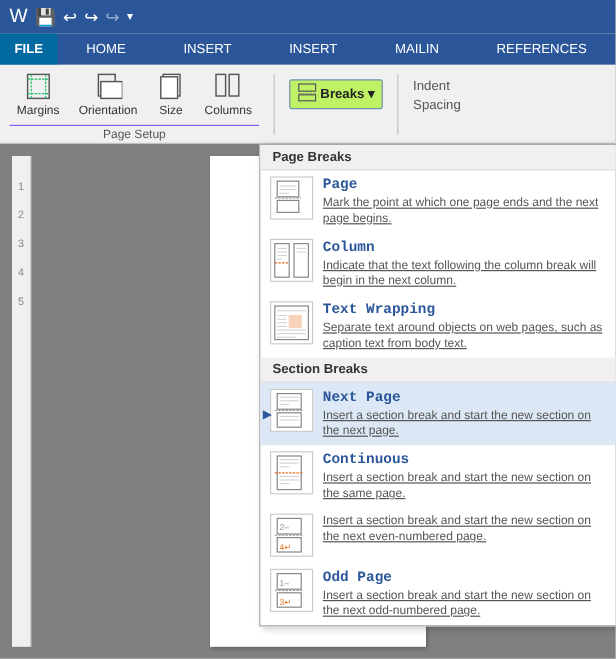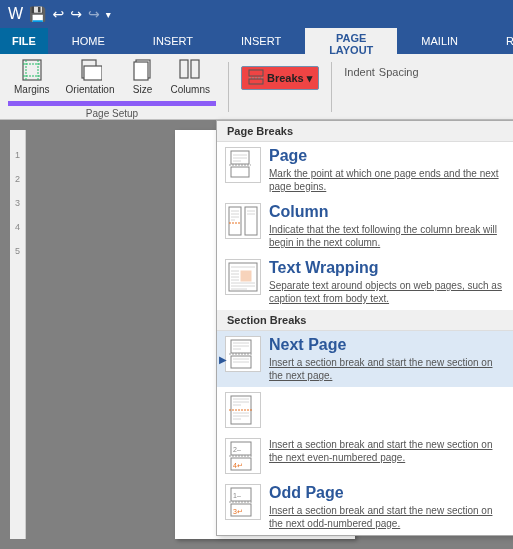--- a/index.html
+++ b/index.html
@@ -73,25 +73,25 @@
       cursor: pointer;
       padding: 3px 5px;
       border: 1px solid transparent;
       border-radius: 2px;
       background: none;
       font-size: 10px;
       min-width: 36px;
     }
     .ribbon-btn-label { font-size: 10px; color: #333; }
     .ribbon-separator { width: 1px; height: 50px; background: #c0c0c0; margin: 0 4px; }
-    .group-label { font-size: 10px; color: #555; border-top: 5px solid #8b5cf6; width: 100%; text-align: center; padding-top: 2px; }
+    .group-label { font-size: 10px; color: #555; border-top: 1px solid #8b5cf6; width: 100%; text-align: center; padding-top: 2px; }
 
     
     .breaks-btn {
-      background: #ef4444;
+      background: #bef264;
       border: 1px solid #7090b0;
       border-radius: 2px;
       padding: 2px 6px;
       display: flex;
       align-items: center;
       gap: 3px;
       cursor: pointer;
       font-size: 11px;
       font-weight: bold;
       color: #222;
@@ -132,23 +132,24 @@
       border: 1px solid #ccc;
       background: white;
       display: flex;
       align-items: center;
       justify-content: center;
       font-size: 10px;
     }
     .menu-item-content { flex: 1; }
     .menu-item-title {
       font-weight: bold;
-      font-size: 16px;
+      font-size: 12px;
       color: #2b579a;
       margin-bottom: 2px;
+      font-family: Liberation Mono, monospace;
     }
     .menu-item-desc {
       font-size: 10px;
       color: #555;
       line-height: 1.3;
       text-decoration: underline;
     }
     .selected-arrow {
       position: absolute;
       left: 2px;
@@ -196,21 +197,20 @@
   <span style="color:white;font-size:14px;cursor:pointer;">↪</span>
   <span style="color:rgba(255,255,255,0.5);font-size:14px;">↪</span>
   <span style="color:white;font-size:10px;cursor:pointer;">▾</span>
 </div>
 
 <div class="ribbon-tabs">
   <button class="ribbon-tab file">FILE</button>
   <button class="ribbon-tab">HOME</button>
   <button class="ribbon-tab">INSERT</button>
   <button class="ribbon-tab">INSERT</button>
-  <button class="ribbon-tab active">PAGE LAYOUT</button>
   <button class="ribbon-tab">MAILIN</button>
   <button class="ribbon-tab">REFERENCES</button>
 </div>
 
 <div class="ribbon">
 
   <div class="ribbon-group">
     <div class="ribbon-buttons">
       <button class="ribbon-btn">
         <span>
@@ -265,21 +265,21 @@
           <line x1="1" y1="9" x2="15" y2="9" stroke="#999" stroke-width="1" stroke-dasharray="2,1"></line>
           <rect x="1" y="10" width="14" height="5" fill="none" stroke="#555" stroke-width="1"></rect>
         </svg>
       </span>
       <span>Breaks ▾</span>
     </button>
   </div>
 
   <div class="ribbon-separator"></div>
 
-  <div style="display:flex;flex-direction:row;gap:4px;font-size:11px;color:#555;align-self:flex-start;margin-top:8px;">
+  <div style="display:flex;flex-direction:column;gap:4px;font-size:11px;color:#555;align-self:flex-start;margin-top:8px;">
     <span>Indent</span>
     <span>Spacing</span>
   </div>
 
   <div class="dropdown-menu">
 
     <div class="menu-section-header">Page Breaks</div>
 
     <div class="menu-item">
       <div class="menu-item-icon">
@@ -367,20 +367,24 @@
           <rect x="4" y="2" width="20" height="28" fill="white" stroke="#888" stroke-width="1"></rect>
           <line x1="2" y1="16" x2="26" y2="16" stroke="#e87020" stroke-width="1" stroke-dasharray="2,1"></line>
           <line x1="6" y1="5" x2="22" y2="5" stroke="#ccc" stroke-width="0.8"></line>
           <line x1="6" y1="8" x2="22" y2="8" stroke="#ccc" stroke-width="0.8"></line>
           <line x1="6" y1="11" x2="14" y2="11" stroke="#ccc" stroke-width="0.8"></line>
           <line x1="6" y1="19" x2="22" y2="19" stroke="#ccc" stroke-width="0.8"></line>
           <line x1="6" y1="22" x2="22" y2="22" stroke="#ccc" stroke-width="0.8"></line>
           <line x1="6" y1="25" x2="14" y2="25" stroke="#ccc" stroke-width="0.8"></line>
         </svg>
       </div>
+      <div class="menu-item-content">
+        <div class="menu-item-title">Continuous</div>
+        <div class="menu-item-desc">Insert a section break and start the new section on the same page.</div>
+      </div>
     </div>
 
     <div class="menu-item">
       <div class="menu-item-icon">
         <svg width="32" height="32" viewBox="0 0 32 32">
           <rect x="4" y="2" width="20" height="13" fill="white" stroke="#888" stroke-width="1"></rect>
           <text x="6" y="12" font-size="7" fill="#888">2–</text>
           <line x1="2" y1="16" x2="26" y2="16" stroke="#888" stroke-width="0.8" stroke-dasharray="2,1"></line>
           <rect x="4" y="18" width="20" height="12" fill="white" stroke="#888" stroke-width="1"></rect>
           <text x="6" y="28" font-size="7" fill="#e87020">4↵</text>

